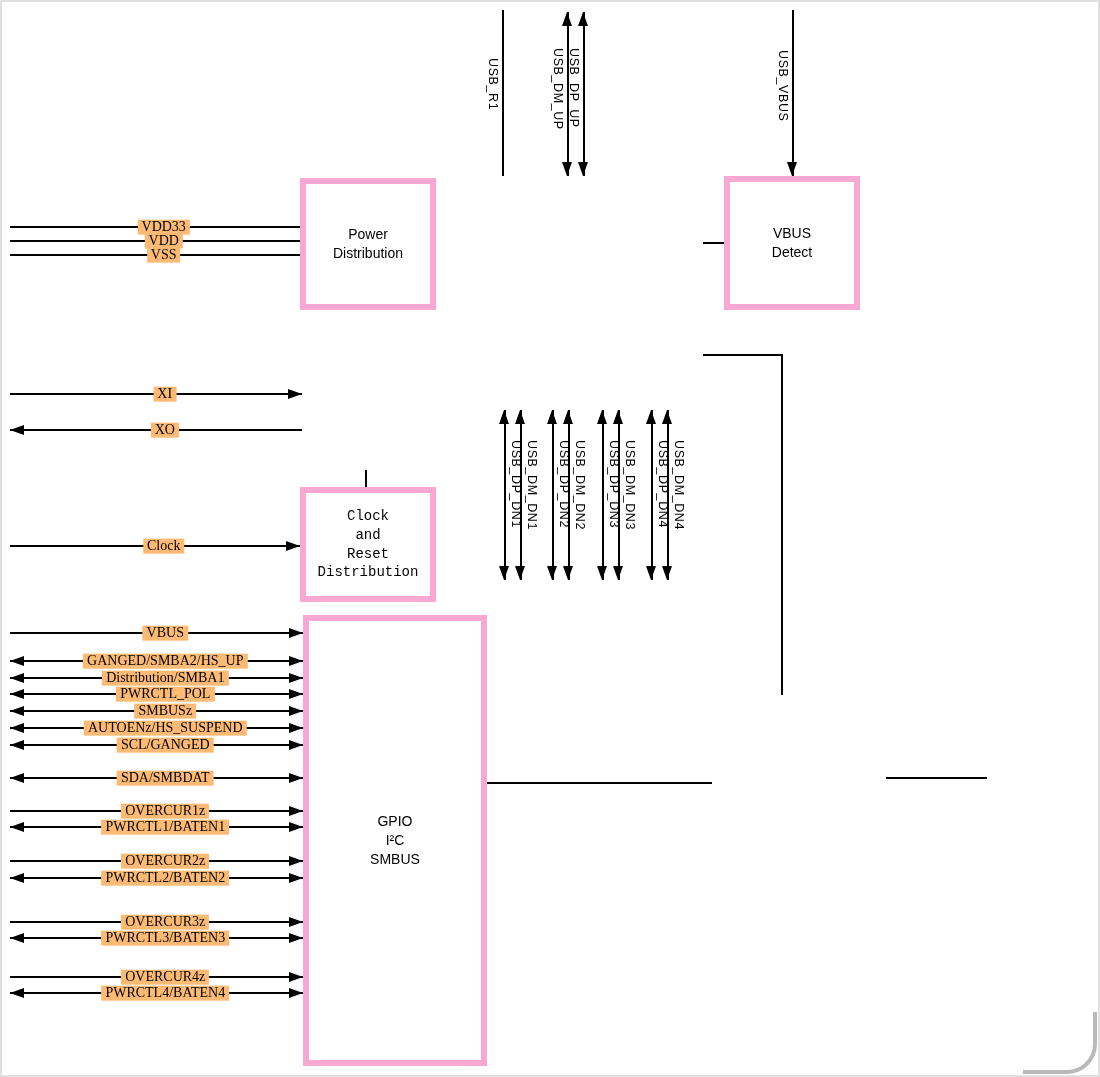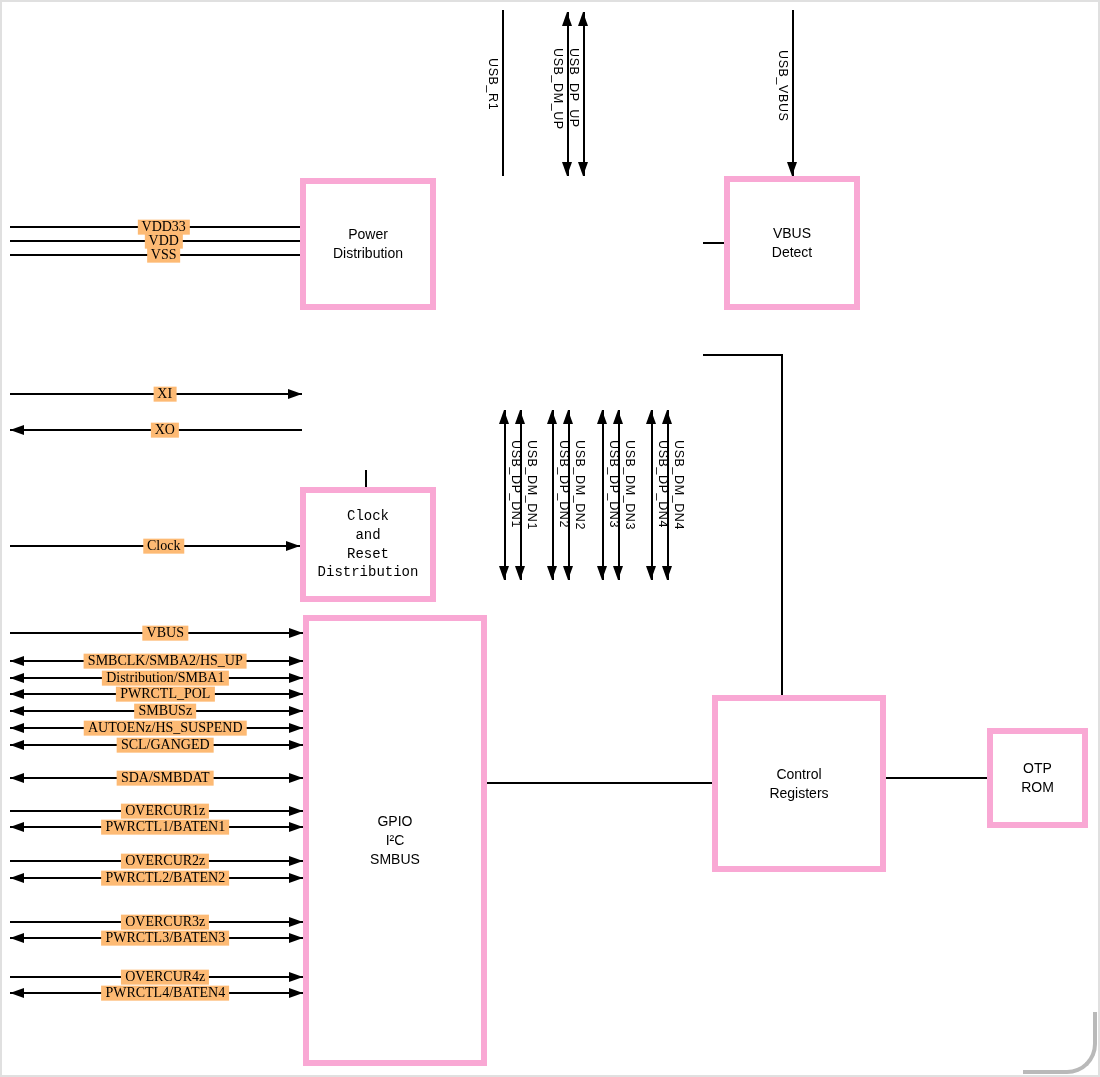--- a/index.html
+++ b/index.html
@@ -77,28 +77,20 @@
     <span>Clock
 and
 Reset
 Distribution</span>
   </div>
   <div class="block" style="left:303px;top:615px;width:184px;height:451px;">
     <span>GPIO
 I²C
 SMBUS</span>
   </div>
-  <div class="block" style="left:712px;top:695px;width:174px;height:177px;">
-    <span>Control
-Registers</span>
-  </div>
-  <div class="block" style="left:987px;top:728px;width:101px;height:100px;">
-    <span>OTP
-ROM</span>
-  </div>
 
   <div class="hsig" style="left:10px;top:227px;width:290px;">
     <div class="hline"></div>
     <span class="slabel">VDD33</span>
   </div>
   <div class="hsig" style="left:10px;top:241px;width:290px;">
     <div class="hline"></div>
     <span class="slabel">VDD</span>
   </div>
   <div class="hsig" style="left:10px;top:255px;width:290px;">
@@ -125,21 +117,21 @@
 
   <div class="hsig" style="left:10px;top:633px;width:293px;">
     <div class="hline"></div>
     <span class="ar"></span>
     <span class="slabel">VBUS</span>
   </div>
   <div class="hsig" style="left:10px;top:661px;width:293px;">
     <div class="hline"></div>
     <span class="al"></span>
     <span class="ar"></span>
-    <span class="slabel">SMBCLK/SMBA2/HS_UP</span>
+    <span class="slabel">GANGED/SMBA2/HS_UP</span>
   </div>
   <div class="hsig" style="left:10px;top:678px;width:293px;">
     <div class="hline"></div>
     <span class="al"></span>
     <span class="ar"></span>
     <span class="slabel">Distribution/SMBA1</span>
   </div>
   <div class="hsig" style="left:10px;top:694px;width:293px;">
     <div class="hline"></div>
     <span class="al"></span>

